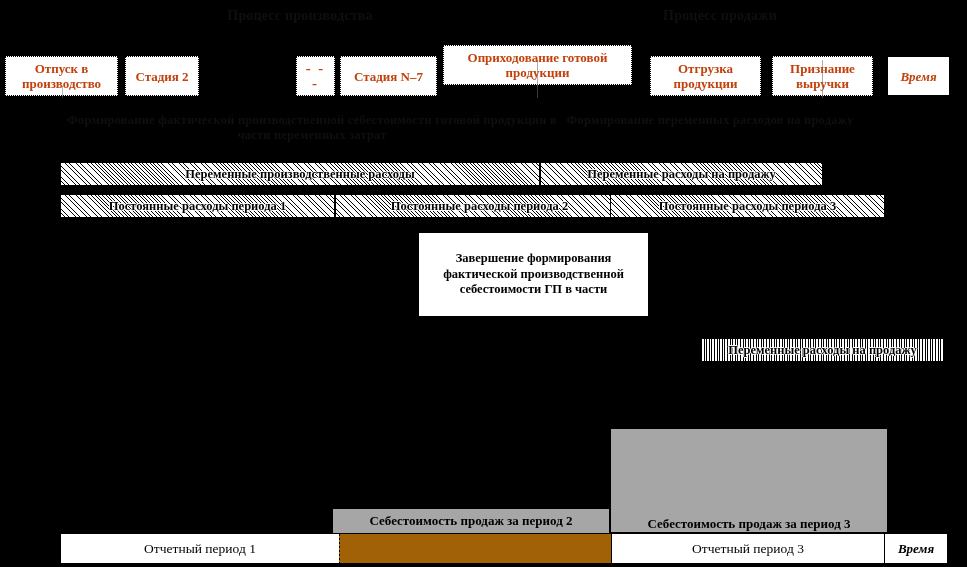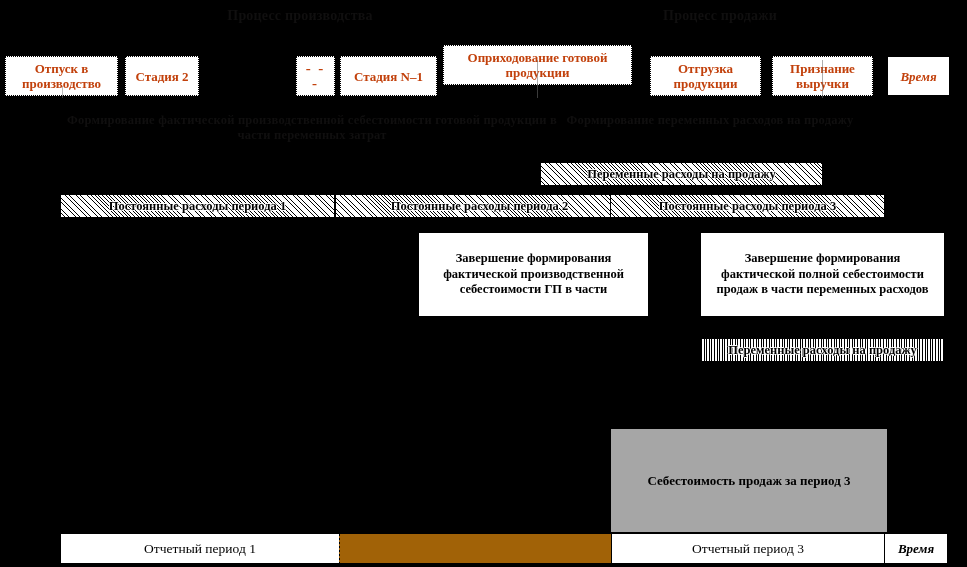--- a/index.html
+++ b/index.html
@@ -88,21 +88,21 @@
   .graybox{
     background:#a6a6a6;
     border:1px solid #000;
     color:#000;
     font-weight:bold;
     font-size:13px;
     display:flex;align-items:center;justify-content:center;
     text-align:center;
     padding:0 4px;
   }
-  .graybox.tall{align-items:center;}
+  .graybox.tall{align-items:flex-end;}
 
   
   .periodcell{
     background:#ffffff;
     color:#000;
     font-size:13.5px;
     display:flex;align-items:center;justify-content:center;
     text-align:center;
   }
   .periodcell.ital{font-weight:bold;font-style:italic;font-size:13px;}
@@ -124,67 +124,70 @@
   <div class="abs procbox" style="left:5px;top:56px;width:113px;height:40px;">
     <span>Отпуск в производство</span>
   </div>
   <div class="abs procbox" style="left:125px;top:56px;width:74px;height:40px;">
     <span>Стадия 2</span>
   </div>
   <div class="abs procbox dashes" style="left:296px;top:56px;width:39px;height:40px;">
     <span>- - -</span>
   </div>
   <div class="abs procbox" style="left:340px;top:56px;width:97px;height:40px;">
-    <span>Стадия N–1</span>
+    <span>Стадия N–7</span>
   </div>
   <div class="abs procbox" style="left:443px;top:45px;width:189px;height:40px;">
     <span>Оприходование готовой продукции</span>
   </div>
   <div class="abs procbox" style="left:650px;top:56px;width:111px;height:40px;">
     <span>Отгрузка продукции</span>
   </div>
   <div class="abs procbox" style="left:772px;top:56px;width:101px;height:40px;">
     <span>Признание выручки</span>
   </div>
   <div class="abs procbox solid ital" style="left:887px;top:56px;width:63px;height:40px;">
     <span>Время</span>
   </div>
 
   <div class="abs faint" style="left:62px;top:113px;width:500px;">Формирование фактической производственной себестоимости готовой продукции в части переменных затрат</div>
   <div class="abs faint" style="left:565px;top:113px;width:290px;">Формирование переменных расходов на продажу</div>
 
+  <div class="abs hatch-d" style="left:60px;top:162px;width:480px;height:24px;">
+    <span>Переменные производственные расходы</span>
+  </div>
   <div class="abs hatch-d" style="left:540px;top:162px;width:283px;height:24px;">
     <span>Переменные расходы на продажу</span>
   </div>
 
   <div class="abs hatch-d" style="left:60px;top:194px;width:275px;height:24px;">
     <span>Постоянные расходы периода 1</span>
   </div>
   <div class="abs hatch-d" style="left:335px;top:194px;width:289px;height:24px;">
     <span>Постоянные расходы периода 2</span>
   </div>
   <div class="abs hatch-d" style="left:610px;top:194px;width:275px;height:24px;">
     <span>Постоянные расходы периода 3</span>
   </div>
 
   <div class="abs notebox" style="left:418px;top:232px;width:231px;height:85px;">
     <span>Завершение формирования фактической производственной себестоимости ГП в части</span>
   </div>
-  <div class="abs notebox" style="left:700px;top:232px;width:245px;height:85px;">
-    <span>Завершение формирования фактической  полной себестоимости продаж в части переменных расходов</span>
-  </div>
 
   <div class="abs hatch-v" style="left:700px;top:338px;width:245px;height:24px;">
     <span>Переменные расходы на продажу</span>
   </div>
 
   <div class="abs graybox tall" style="left:610px;top:428px;width:278px;height:105px;">
     <span>Себестоимость продаж за период 3</span>
   </div>
 
+  <div class="abs graybox" style="left:332px;top:508px;width:278px;height:26px;">
+    <span>Себестоимость продаж за период 2</span>
+  </div>
 
   <div class="abs rowframe" style="left:60px;top:533px;width:888px;height:31px;background:#a16207;">
     <div class="abs periodcell" style="left:0px;top:0px;width:278px;height:29px;">
       <span>Отчетный период 1</span>
     </div>
     <div class="vsep" style="left:278px;"></div>
     <div class="vsolid" style="left:550px;"></div>
     <div class="abs periodcell" style="left:551px;top:0px;width:272px;height:29px;">
       <span>Отчетный период 3</span>
     </div>

